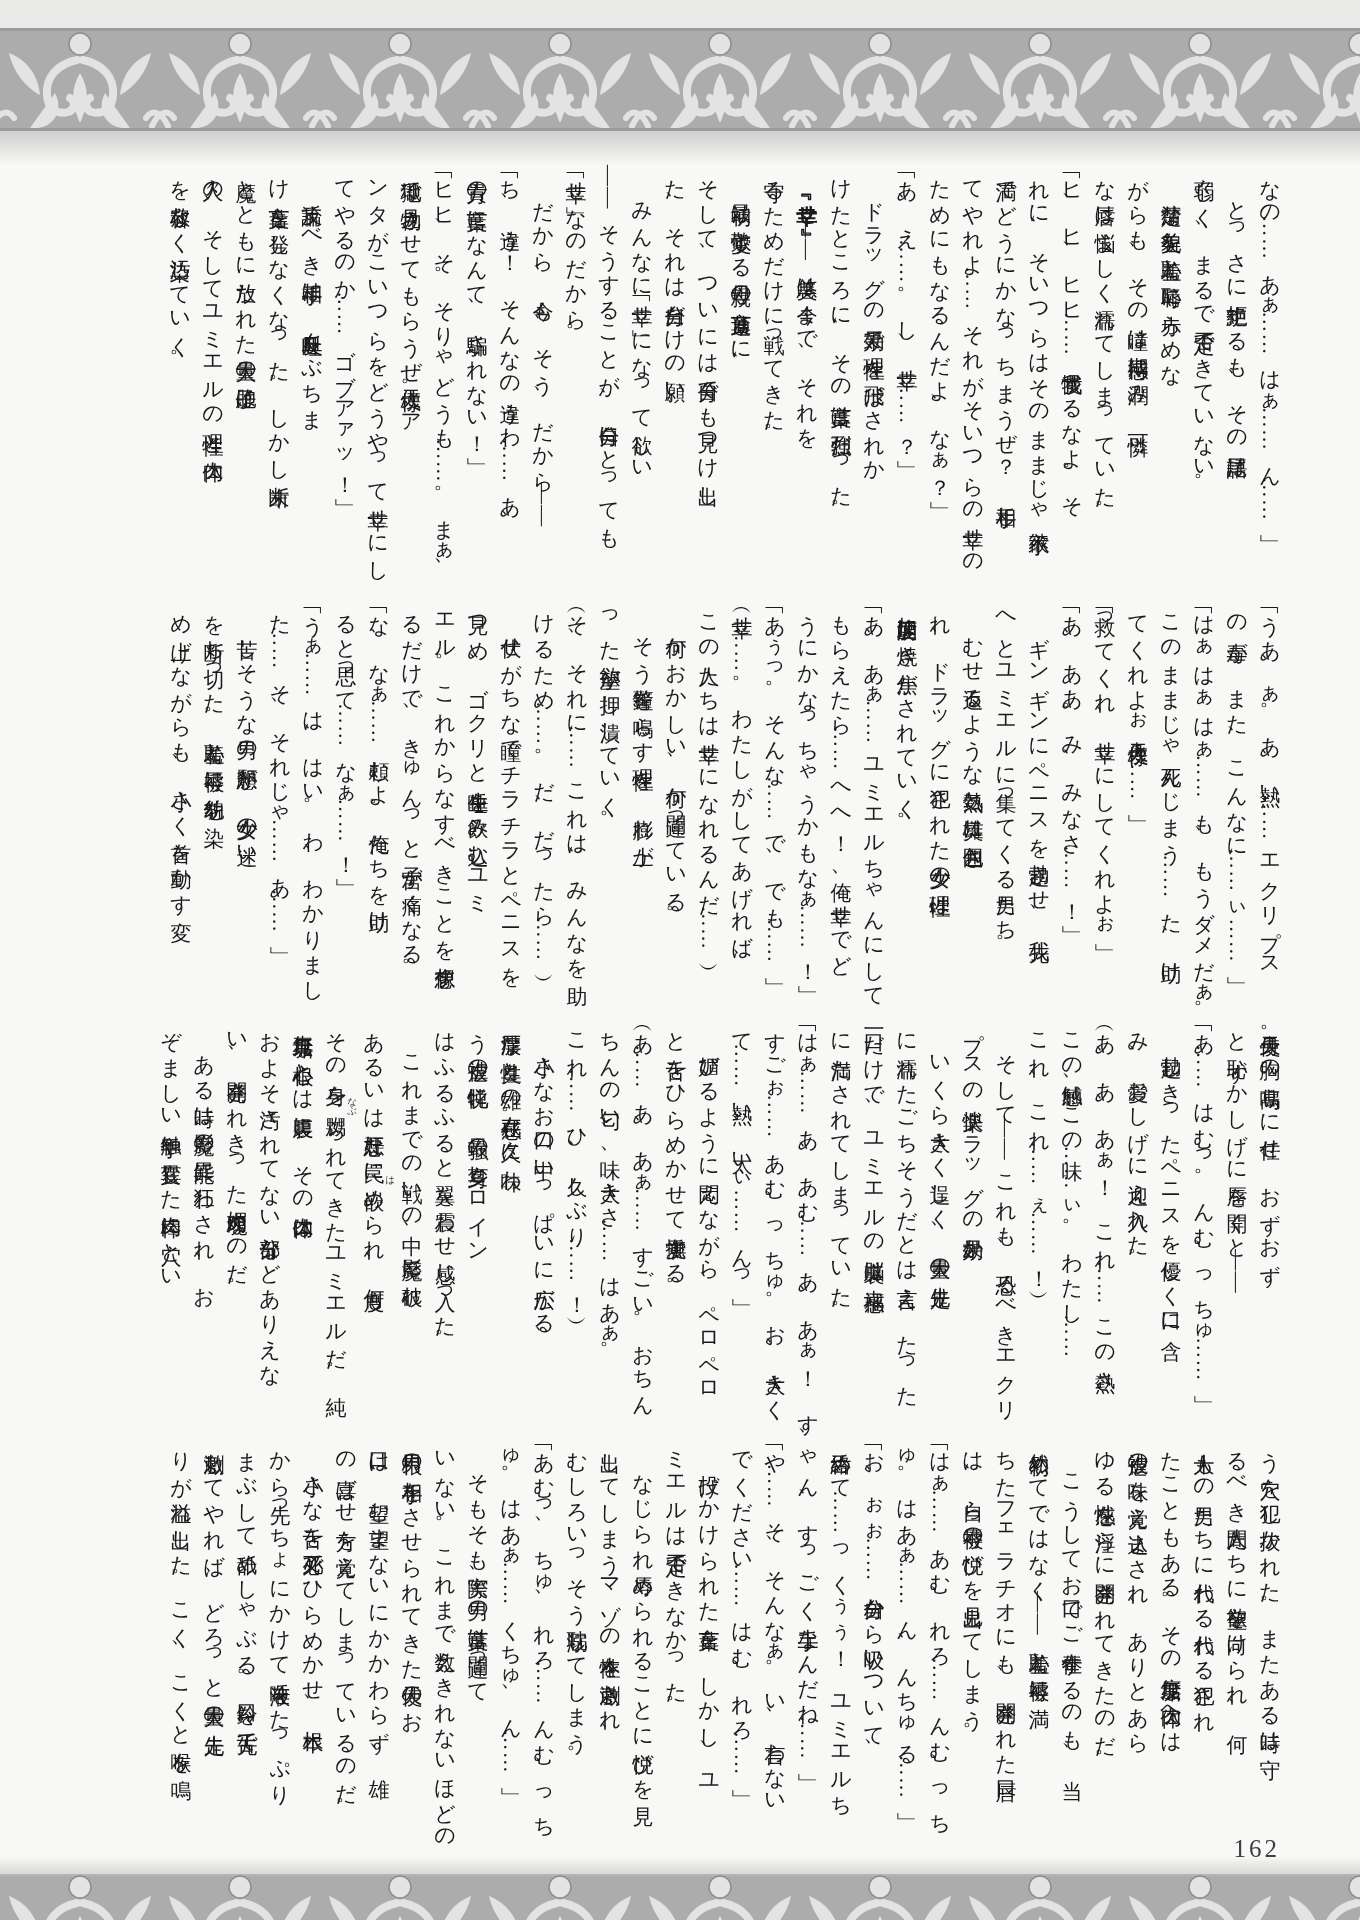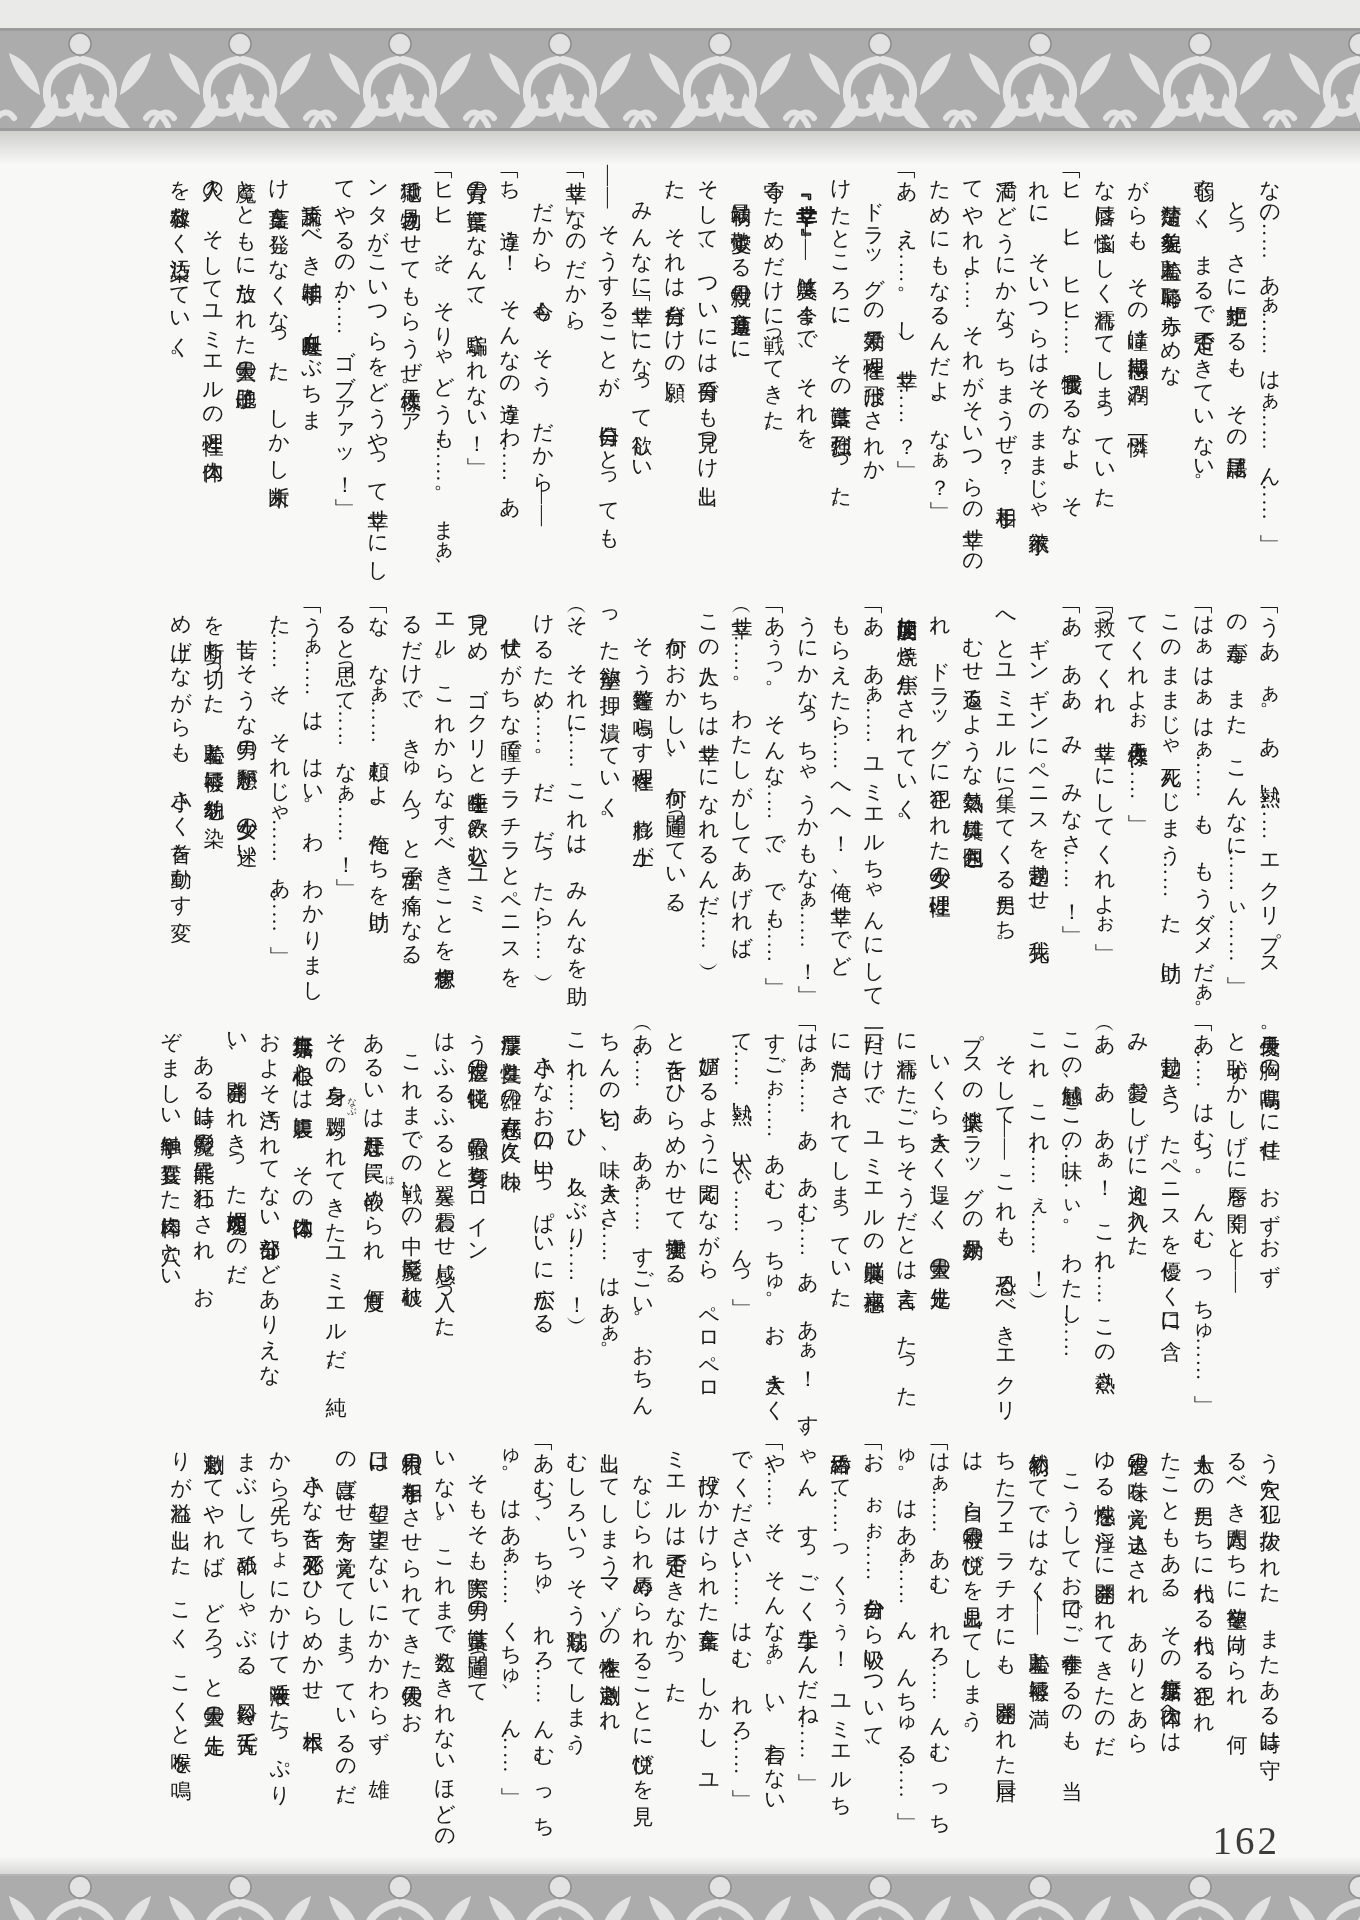--- a/index.html
+++ b/index.html
@@ -32,21 +32,21 @@
     color:var(--text);overflow:visible;white-space:nowrap;
   }
   .band1{top:165px;} .band2{top:600px;} .band3{top:1018px;} .band4{top:1437px;}
   .col{height:386px;}
   b.gb{font-family:"Liberation Sans","DejaVu Sans",sans-serif;font-weight:700;}
   ruby{ruby-align:center;}
   rt{font-size:9.5px;letter-spacing:0;opacity:.9;}
   
   .page-num{
     position:absolute;right:80px;bottom:57px;
-    font-size:39px;letter-spacing:3px;color:var(--pagenum);
+    font-size:25px;letter-spacing:3px;color:var(--pagenum);
   }
 </style>
 </head>
 <body>
 
 <div class="border-top">
   <div class="strip"></div>
   <svg class="frieze" width="1360" height="100" viewBox="0 0 1360 100" aria-hidden="true">
     <defs>
       <g id="frz-motif">

